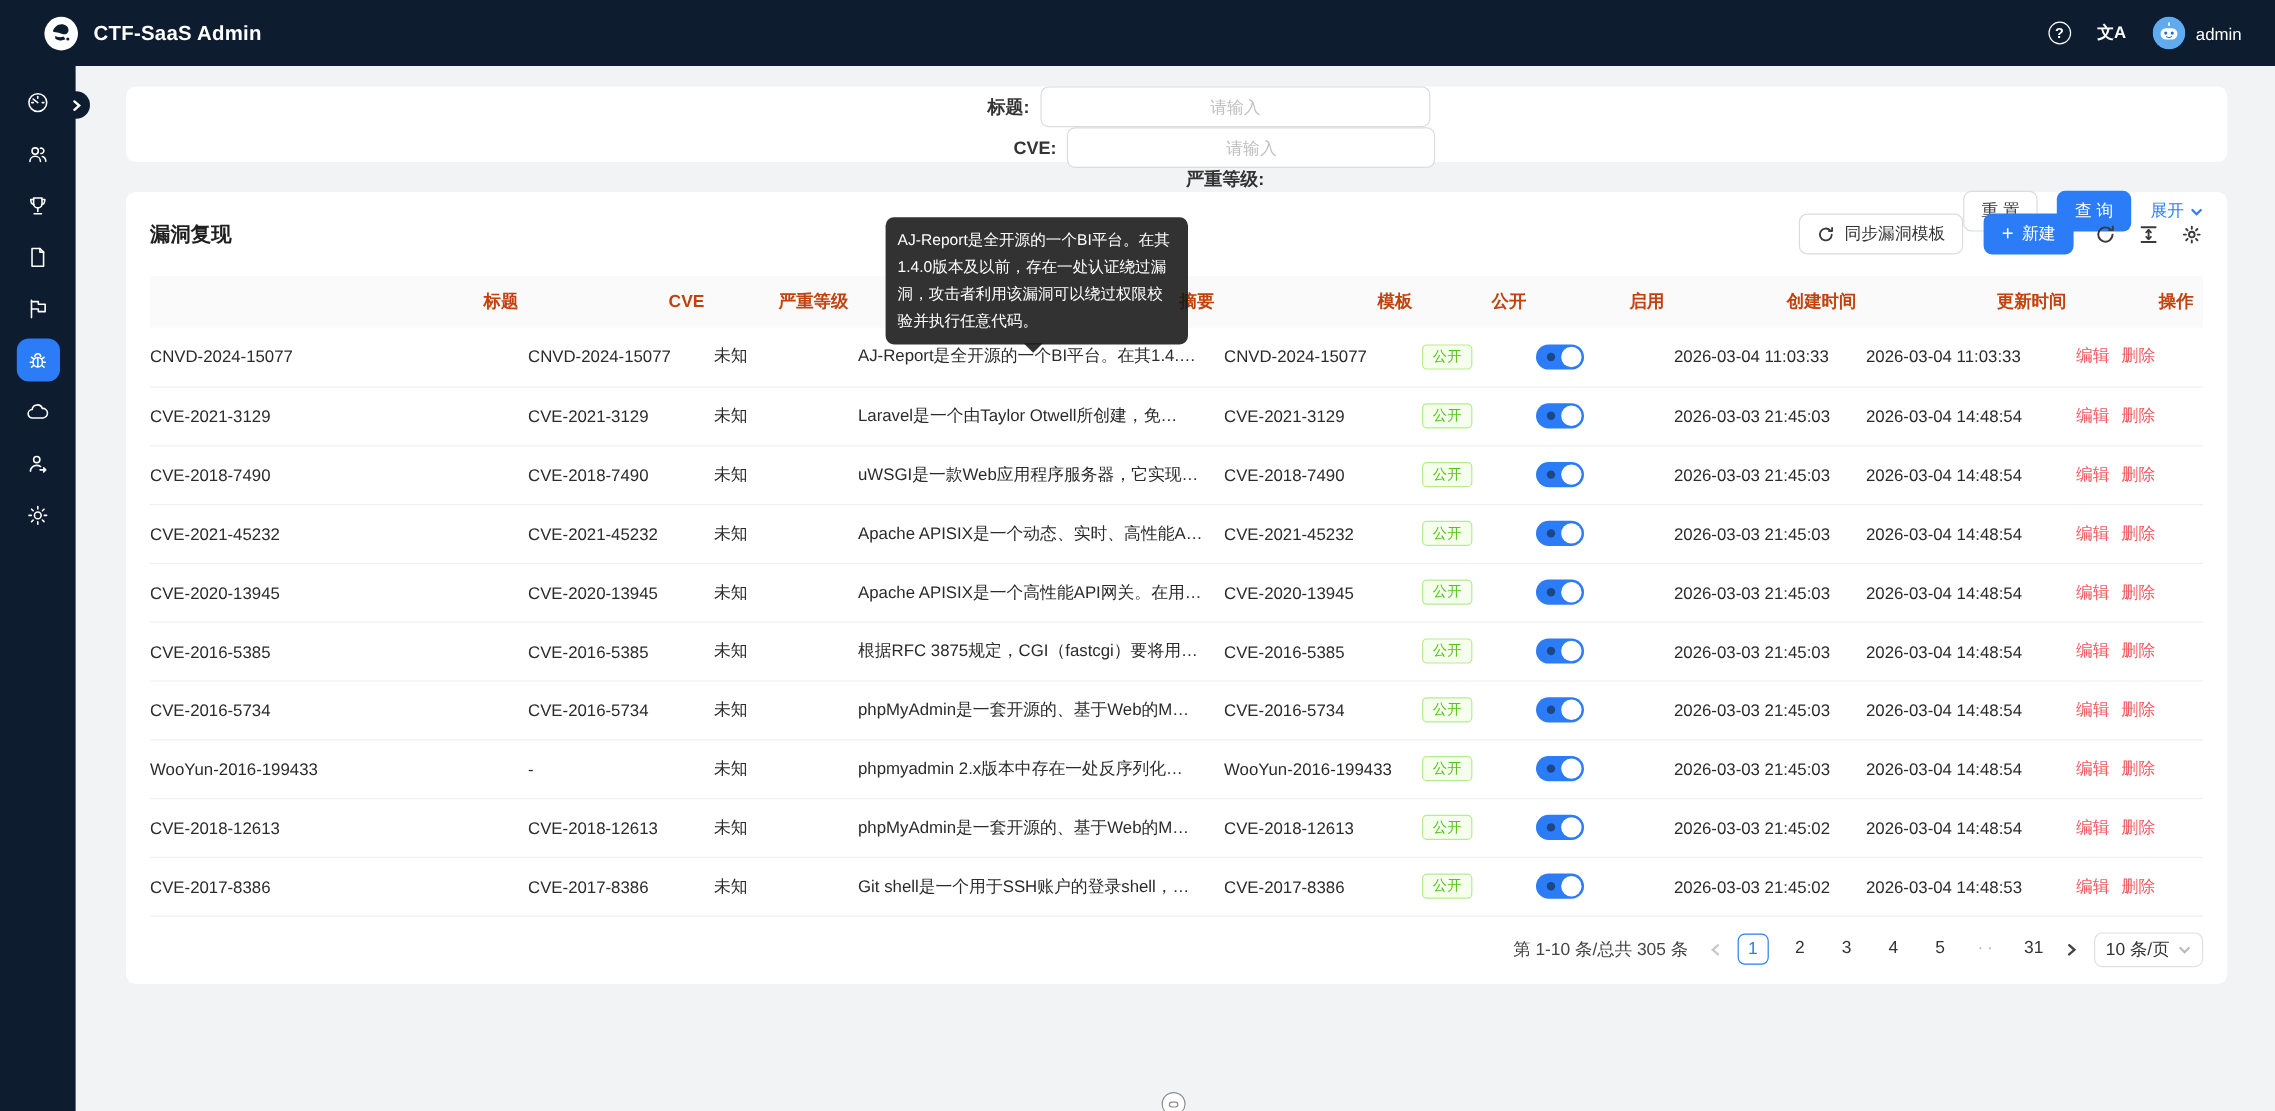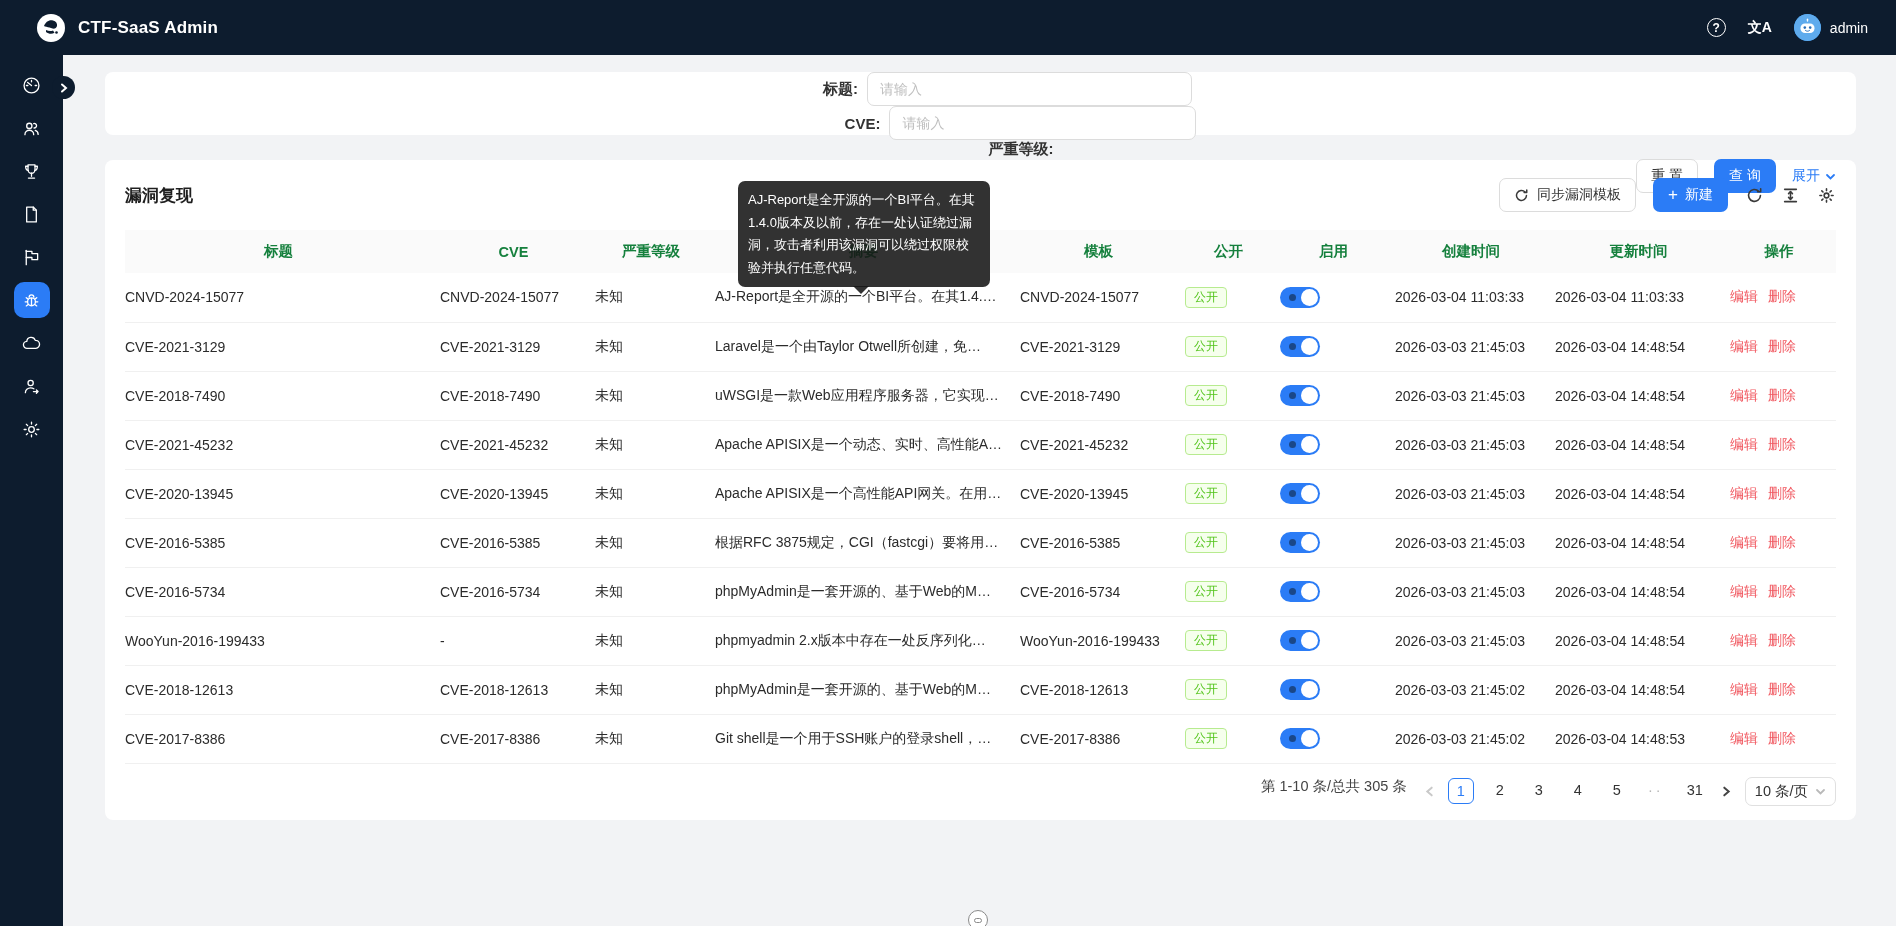--- a/index.html
+++ b/index.html
@@ -45,21 +45,21 @@
   }
   .collapse-btn svg { width:10px; height:10px; stroke:#fff; fill:none; stroke-width:2; stroke-linecap:round; }
   .main { flex:1; padding:17px 40px 0 42px; position:relative; }
   .card { background:#fff; border-radius:8px; }
   
   .filter-card { height:63px; display:flex; align-items:center; padding:0 20px;flex-direction:column; }
   .f-group { display:flex; align-items:center; }
   .f-label { font-size:15px; font-weight:700; color:#333; margin-right:9px; white-space:nowrap; }
   .f-input, .f-select {
     height:34px; border:1px solid #dcdcdc; border-radius:7px; padding:0 12px;
-    font-size:14px; color:#333; background:#fff; font-family:inherit;
+    font-size:14px; color:#333; background:#fff; font-family:inherit;text-align:center;
   }
   .f-input::placeholder { color:#bfbfbf; }
   .f-select { display:flex; align-items:center; justify-content:space-between; cursor:pointer; }
   .placeholder-text { color:#bfbfbf; font-size:14px; }
   .chev { width:11px; height:11px; stroke:#b9b9b9; fill:none; stroke-width:1.8; stroke-linecap:round; }
   .g1 { margin-left:54px; } .g1 .f-input { width:325px; }
   .g2 { margin-left:80px; } .g2 .f-input { width:307px; }
   .g3 { margin-left:90px; } .g3 .f-select { width:256px; }
   .f-actions { margin-left:auto; display:flex; align-items:center; gap:16px; }
   .btn {
@@ -76,21 +76,21 @@
   .table-title { font-size:17px; font-weight:700; color:#1f1f1f; }
   .table-tools { margin-left:auto; display:flex; align-items:center; gap:17px; }
   .btn-sync { gap:8px; color:#333; }
   .btn-new { gap:7px; font-weight:400; }
   .plus-glyph { font-size:17px; line-height:1; margin-top:-2px; }
   .tool-icon { width:19px; height:19px; cursor:pointer; display:flex; align-items:center; justify-content:center; }
   .tool-icon svg { width:17px; height:17px; stroke:#3a3a3a; fill:none; stroke-width:1.5; stroke-linecap:round; stroke-linejoin:round; }
   .sync-svg { width:15px; height:15px; stroke:#3a3a3a; fill:none; stroke-width:1.6; stroke-linecap:round; stroke-linejoin:round; }
   table { width:100%; border-collapse:collapse; table-layout:fixed; }
   th {
-    background:#fafafa; text-align:center; font-size:14.5px; font-weight:700; color:#15803d;
+    background:#fafafa; text-align:right; font-size:14.5px; font-weight:700; color:#c2410c;
     height:43px; padding:0 8px 0 0; white-space:nowrap; overflow:hidden;
   }
   td {
     height:49px; font-size:14px; color:#2b2b2b; padding:0 8px 0 0;
     border-bottom:1px solid #f0f0f0; white-space:nowrap; overflow:hidden;
   }
   tr td:first-child, tr th:first-child { padding-left:0; }
   .badge-public {
     display:inline-block; font-size:12px; color:#52c41a; background:#f6ffed;
     border:1px solid #b7eb8f; border-radius:4px; padding:1px 8px 2px; line-height:16px;
@@ -103,21 +103,21 @@
     position:absolute; top:2px; right:2px; width:17px; height:17px; border-radius:50%; background:#fff;
   }
   .switch .dot {
     position:absolute; top:7px; left:9px; width:7px; height:7px; border-radius:50%; background:rgba(13,28,46,.55);
   }
   .actions a { text-decoration:none; font-size:14px; cursor:pointer; }
   .edit-link { color:#f15860; margin-right:10px; }
   .delete-link { color:#f15860; }
   
   .pagination {
-    margin-top:13px; display:flex; justify-content:flex-end; gap:13px;
+    margin-top:13px; display:flex; justify-content:flex-end; align-items:center; gap:13px;
     font-size:14.5px; color:#333;
   }
   .total-text { color:#444; margin-right:4px; }
   .pg-arrow { font-size:13px; cursor:pointer; display:flex; align-items:center; }
   .pg-arrow svg { width:11px; height:11px; fill:none; stroke-width:1.8; stroke-linecap:round; }
   .pg-prev svg { stroke:#c9c9c9; } .pg-next svg { stroke:#444; }
   .pager-pages { display:flex; align-items:center; gap:13px; }
   .page { min-width:26px; height:26px; line-height:24px; text-align:center; cursor:pointer; border-radius:6px; }
   .page.active { border:1px solid #2b7cf6; color:#2b7cf6; background:#fff; padding:0 5px; }
   .page.dots { color:#b5b5b5; letter-spacing:3px; cursor:default; }

